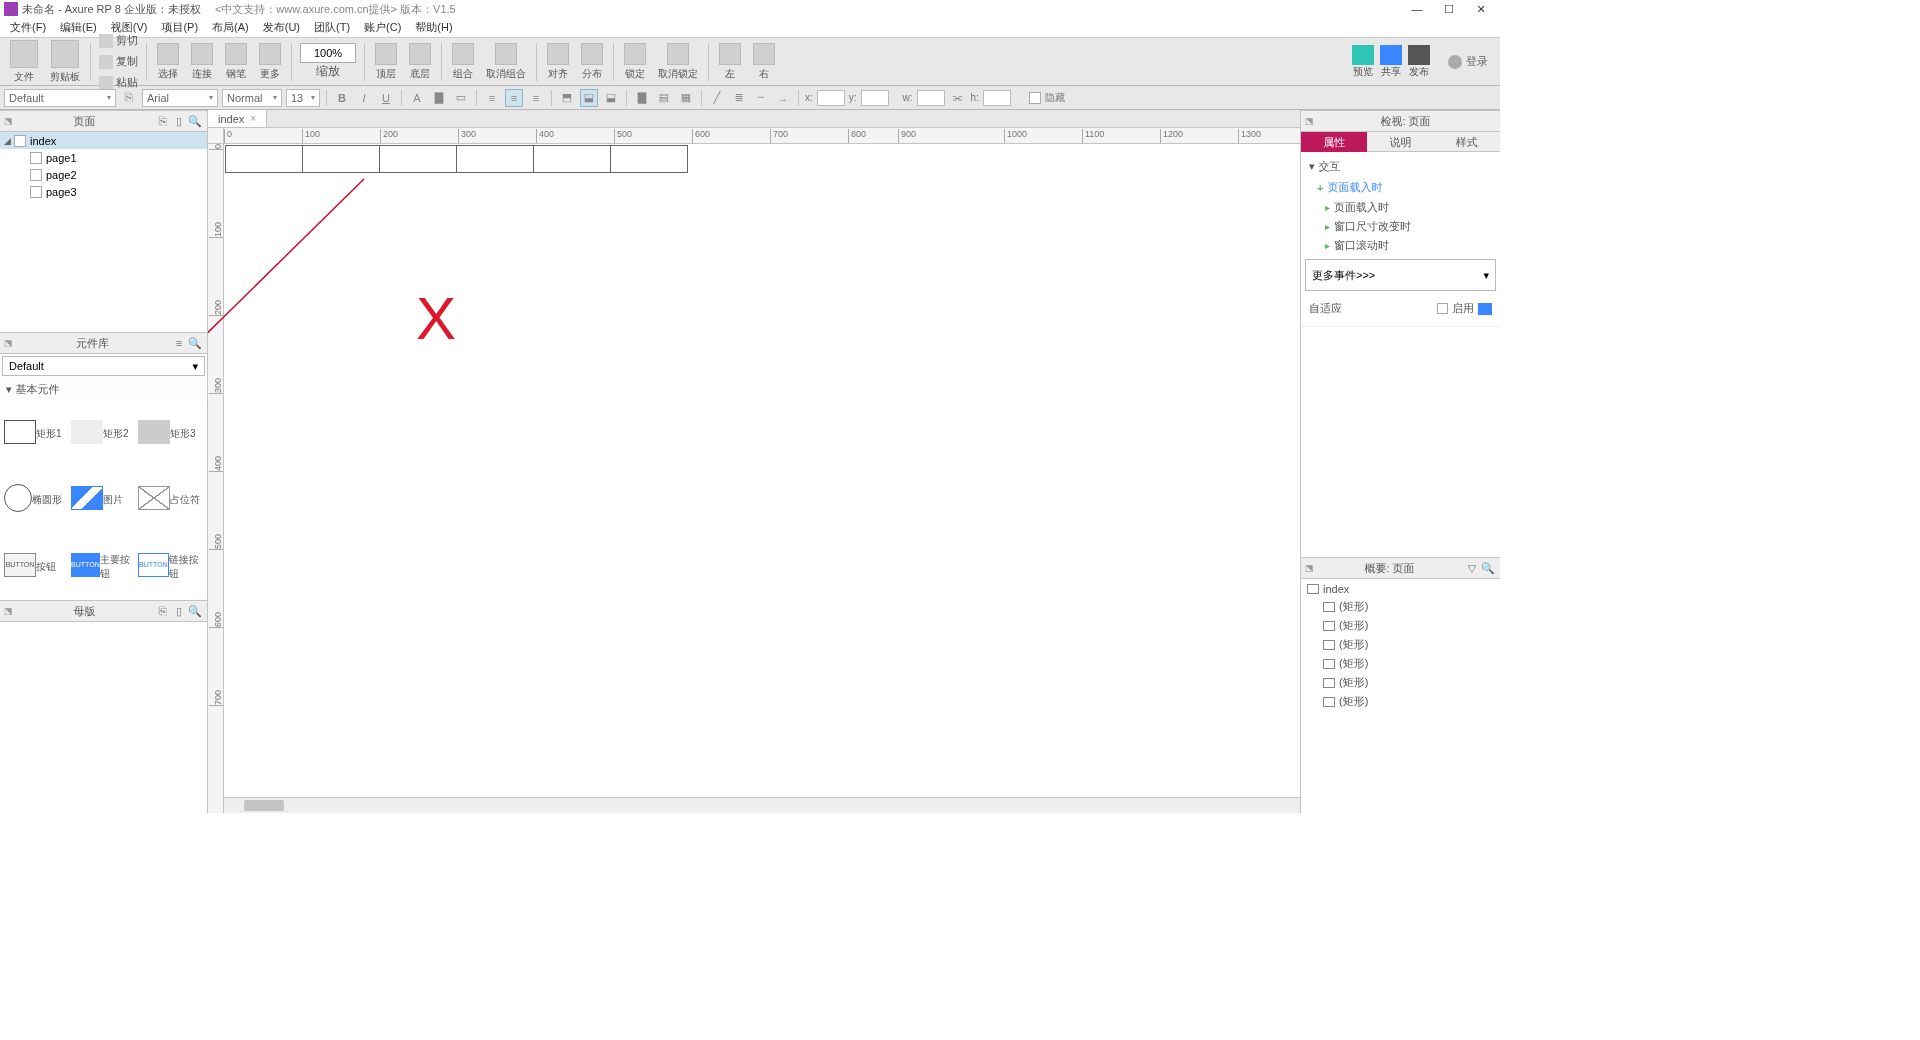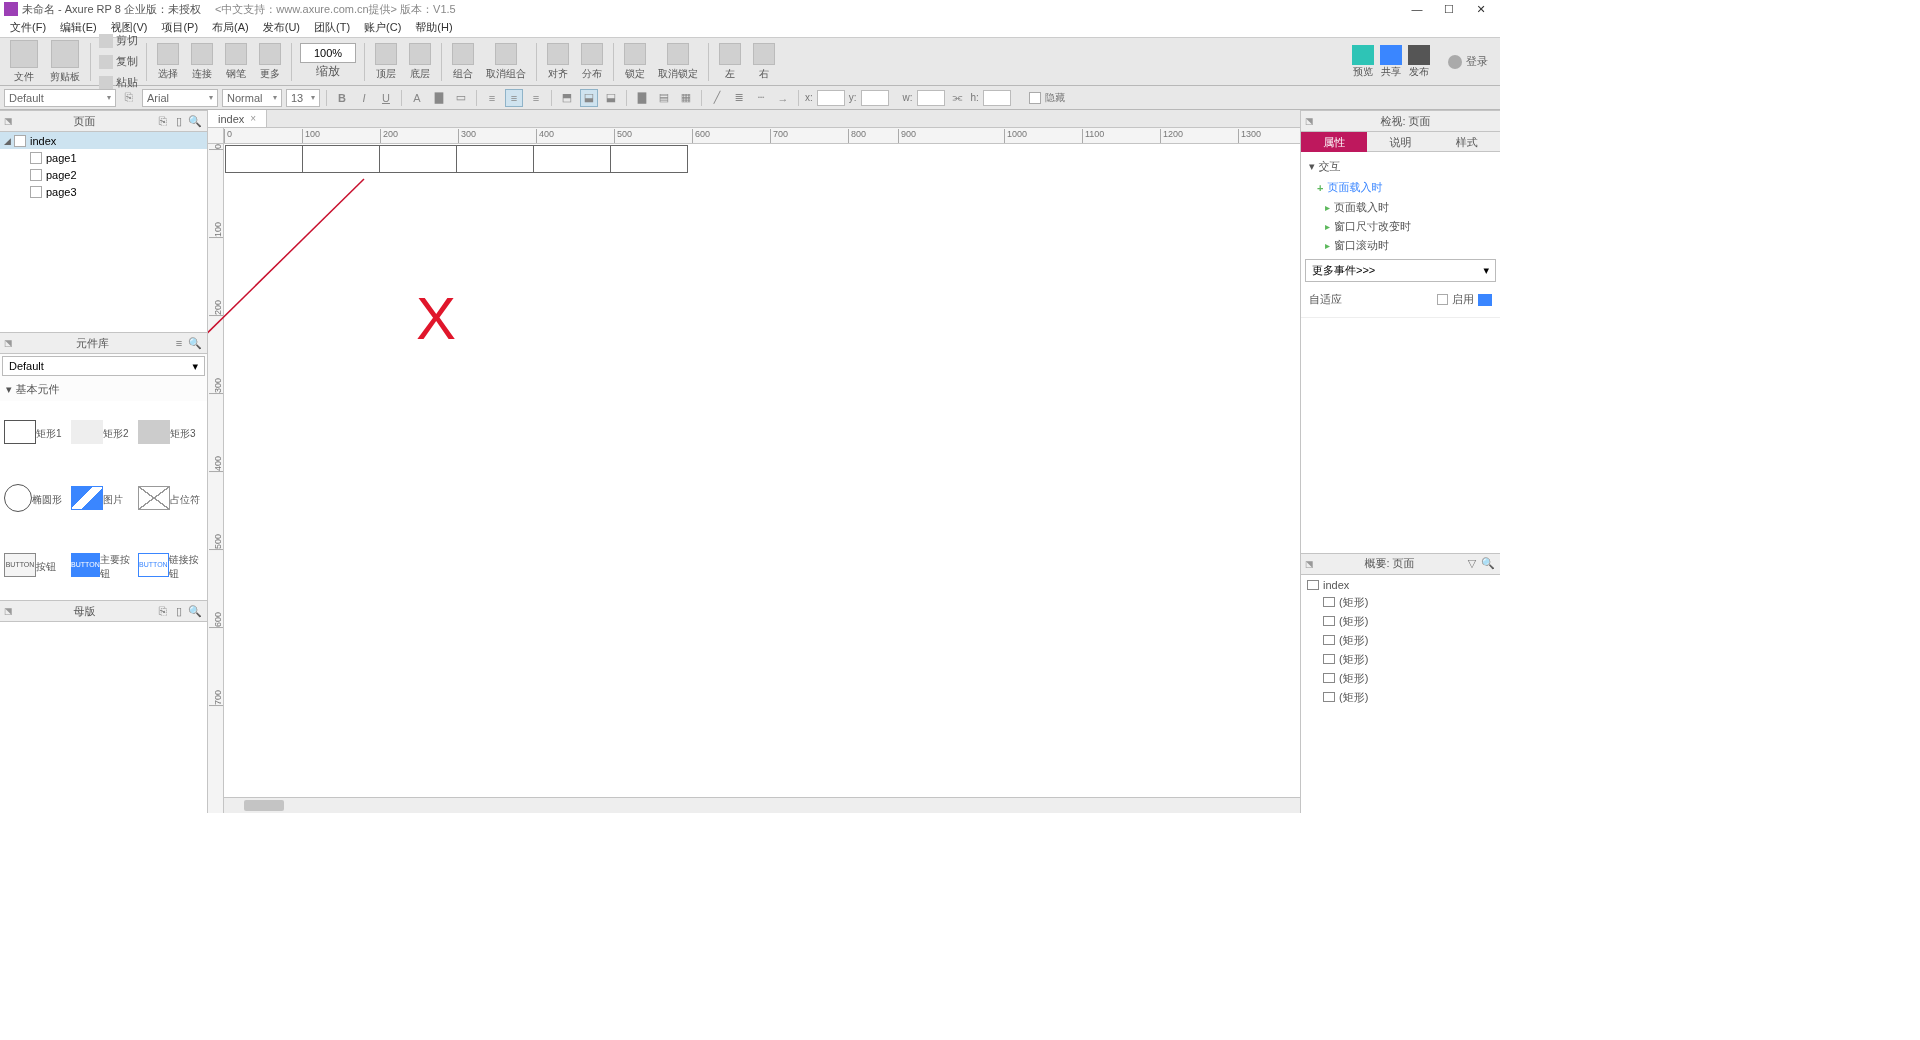--- a/index.html
+++ b/index.html
@@ -99,21 +99,21 @@
 .right-col { width: 200px; background: #fcfcfc; display: flex; flex-direction: column; border-left: 1px solid #c4c4c4; }
 .tabs3 { display: flex; height: 20px; }
 .tabs3 .t { flex:1; text-align:center; padding: 3px 0; background: #eee; border-bottom: 1px solid #c4c4c4; cursor:pointer; color:#555;}
 .tabs3 .t.active { background: #be185d; color: #fff; border-bottom: none;}
 .insp-body { background: #fff; flex: 0 0 auto; padding: 4px 0; }
 .insp-sec { padding: 3px 8px; display: flex; align-items: center; gap: 4px; color: #555; cursor: pointer;}
 .insp-add { padding: 3px 8px 3px 16px; display: flex; align-items: center; gap: 4px; color: #3a86ff; cursor: pointer;}
 .insp-add .plus { color: #5cb85c; font-weight: bold; }
 .insp-evt { padding: 2px 8px 2px 24px; display: flex; align-items: center; gap: 4px; color: #555; cursor: pointer;}
 .insp-evt .eico { color: #5cb85c; font-size: 10px;}
-.more-sel { margin: 4px; border: 1px solid #bbb; height: 23px; display: flex; align-items: center; justify-content: space-between; padding: 0 6px; cursor: pointer; background:#fff;}
+.more-sel { margin: 4px; border: 1px solid #bbb; height: 32px; display: flex; align-items: center; justify-content: space-between; padding: 0 6px; cursor: pointer; background:#fff;}
 .adaptive { padding: 6px 8px; display:flex; align-items:center; justify-content:space-between; color:#555;gap:24px;}
 .adaptive .right { display:flex; align-items:center; gap:4px;padding-left:11px;}
 .adaptive .cb { width:11px;height:11px;border:1px solid #aaa;}
 .adaptive .sico { width:14px;height:12px;background:#3a86ff;}
 .filler { flex:1; background:#fff; border-top:1px solid #eee;}
 .outline { background:#fff; flex:1; overflow-y:auto; padding: 2px 0;}
 .out-item { display:flex; align-items:center; padding: 2px 6px; gap: 4px; cursor:pointer; color:#555;}
 .out-item .oico { width:12px;height:10px;border:1px solid #888; background:#fff;}
 .out-item.child { padding-left: 22px;}
 svg.diag { position:absolute; pointer-events:none;}

